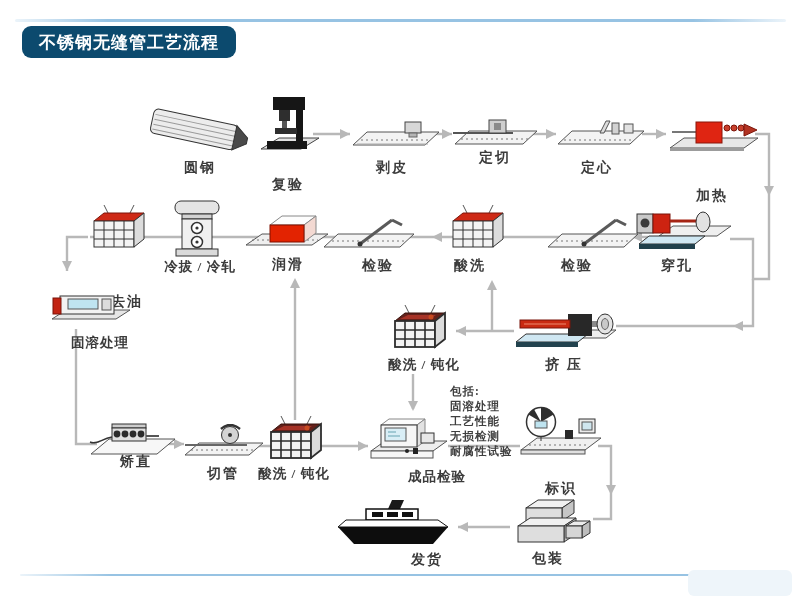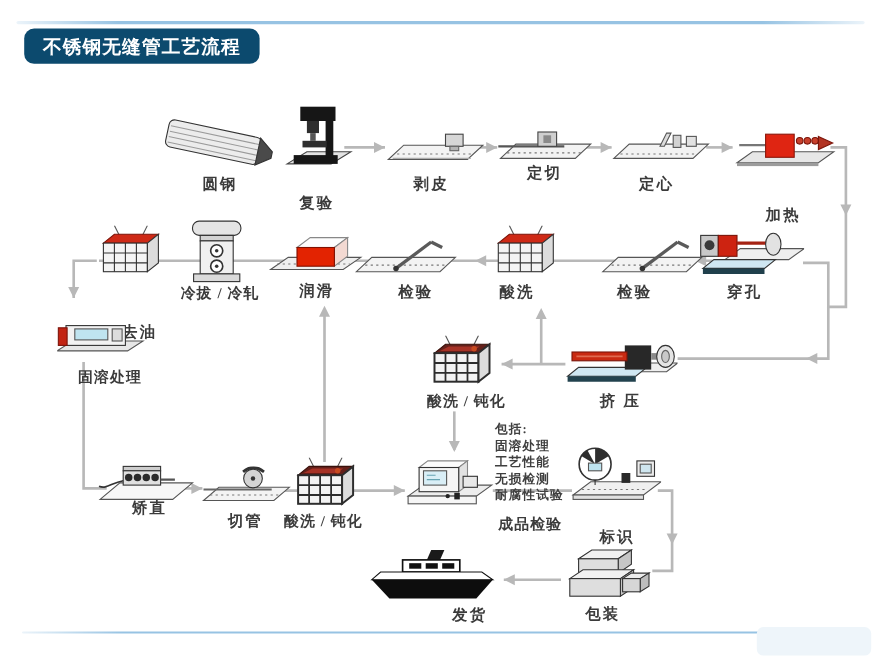--- a/index.html
+++ b/index.html
@@ -290,21 +290,21 @@
 <rect x="2" y="40" width="62" height="7" fill="#f6f6f6" stroke="#555"></rect>
 <polygon points="12,14 48,14 56,8 20,8" fill="#fcfcfc" stroke="#888"></polygon>
 <polygon points="48,14 56,8 56,30 48,36" fill="#e2e2e2" stroke="#888"></polygon>
 <rect x="12" y="14" width="36" height="22" fill="#f6f6f6" stroke="#333"></rect>
 <rect x="16" y="17" width="21" height="13" fill="#d9eef6" stroke="#555"></rect>
 <path d="M19,21 h8 M19,25 h12" stroke="#66a3b2" fill="none"></path>
 <rect x="52" y="22" width="13" height="10" fill="#e8e8e8" stroke="#333"></rect>
 <rect x="44" y="37" width="5" height="6" fill="#222"></rect>
 <circle cx="38" cy="40" r="2" fill="#222"></circle>
         </svg></div>
-      <div class="nlabel small" style="left: 437px; top: 468px; margin-left: 45px;">成品检验</div>
+      <div class="nlabel small" style="left: 437px; top: 468px;">成品检验</div>
       <div class="node" style="left: 513px; top: 405px;"><svg width="88" height="56" viewBox="0 0 88 56">
           <polygon points="8,45 72,45 88,33 24,33" fill="#f0f0f0" stroke="#555"></polygon>
 <rect x="8" y="45" width="64" height="4" fill="#e0e0e0" stroke="#555"></rect>
 <line x1="16" y1="40" x2="76" y2="40" stroke="#777" stroke-dasharray="2,3"></line>
 <line x1="28" y1="31" x2="28" y2="36" stroke="#333"></line>
 <circle cx="28" cy="17" r="14.5" fill="#fff" stroke="#333" stroke-width="1.5"></circle>
 <path d="M28,2.5 A14.5,14.5 0 0 1 40.5,9.5 L28,17 Z" fill="#2e2e2e"></path>
 <path d="M15.5,9.5 A14.5,14.5 0 0 1 21,4.3 L28,17 Z" fill="#2e2e2e"></path>
 <rect x="22" y="16" width="12" height="7" fill="#bfe4f0" stroke="#555"></rect>
 <rect x="52" y="25" width="8" height="9" fill="#2a2a2a"></rect>

